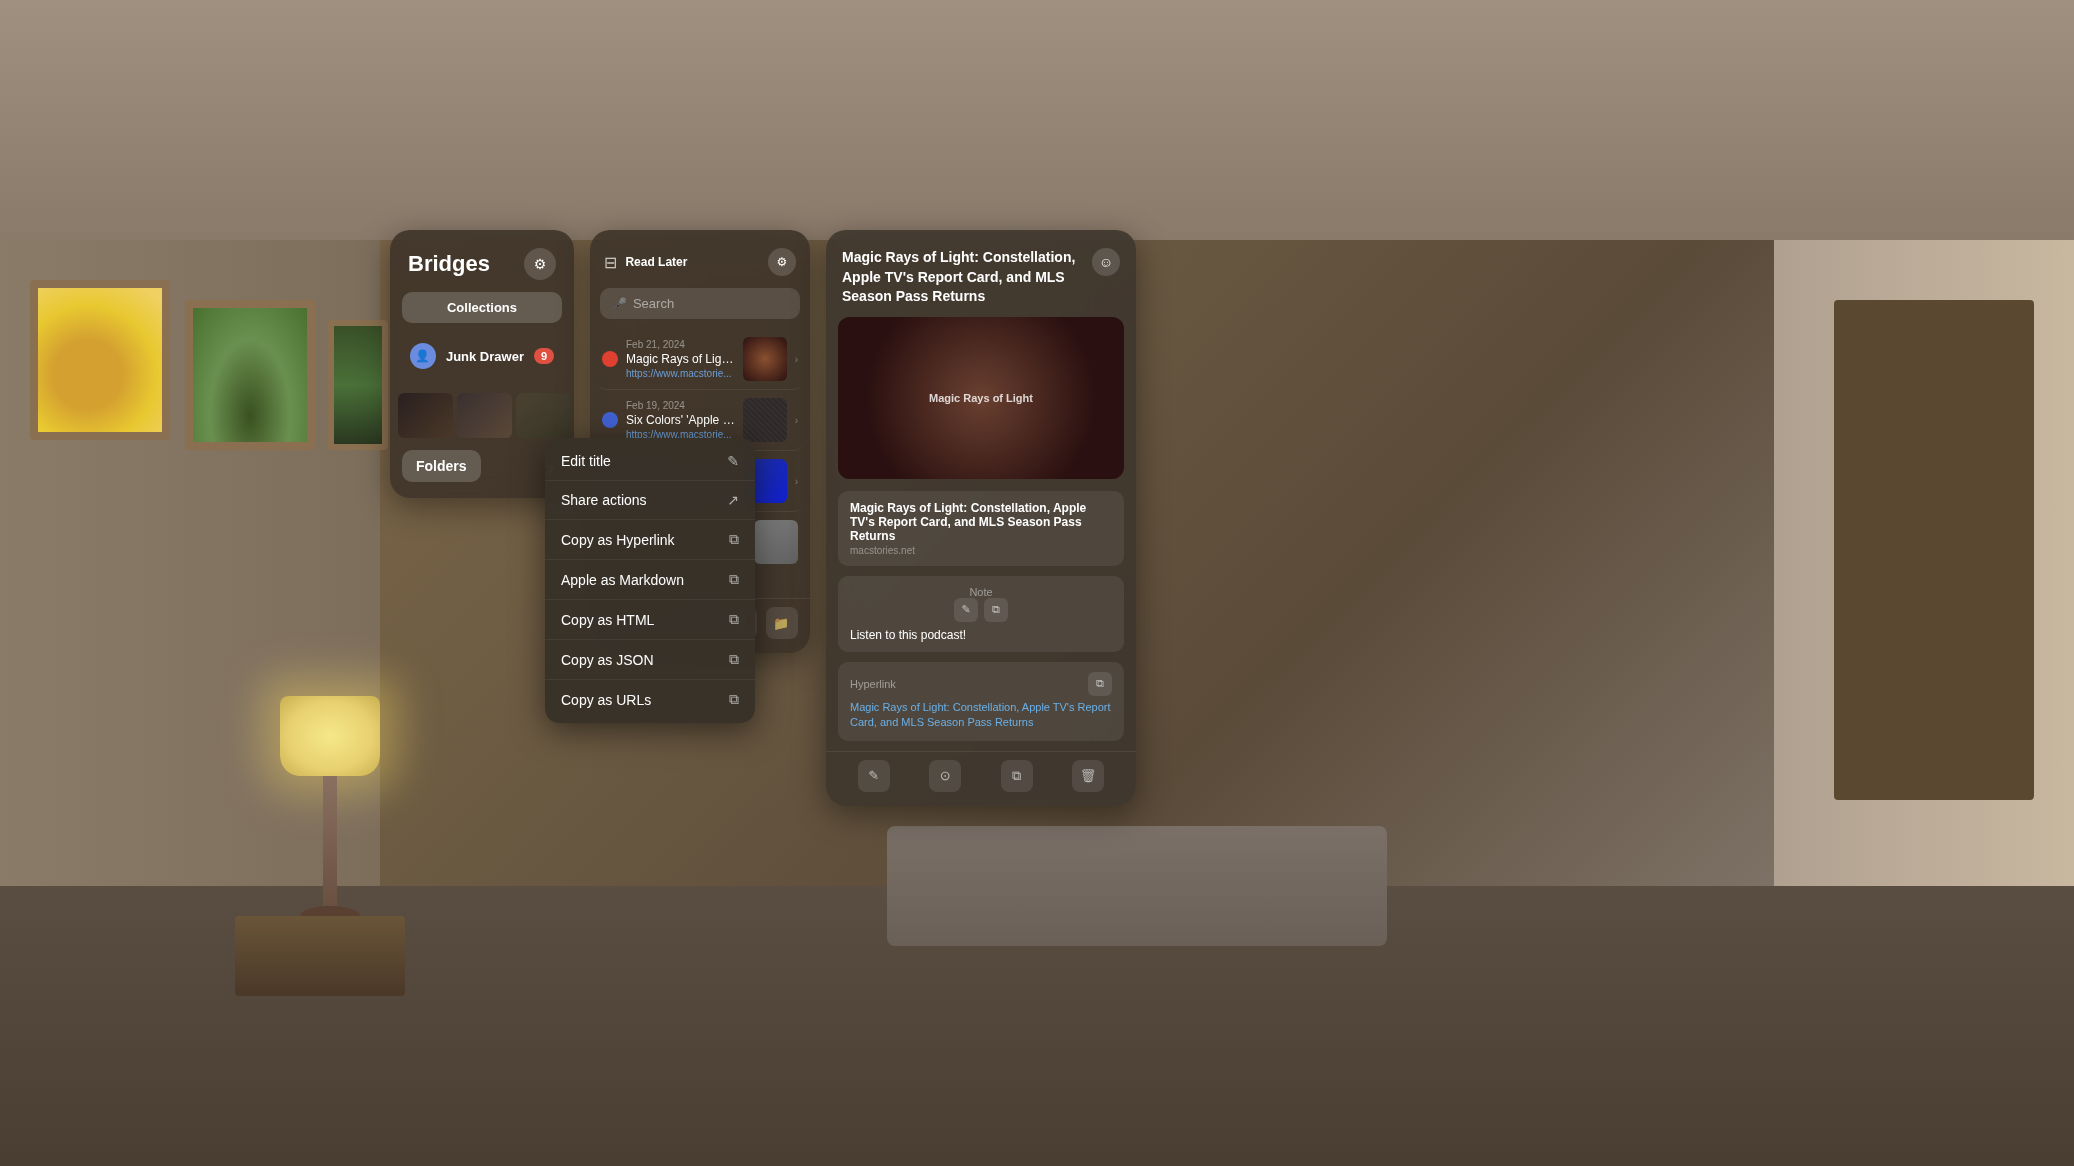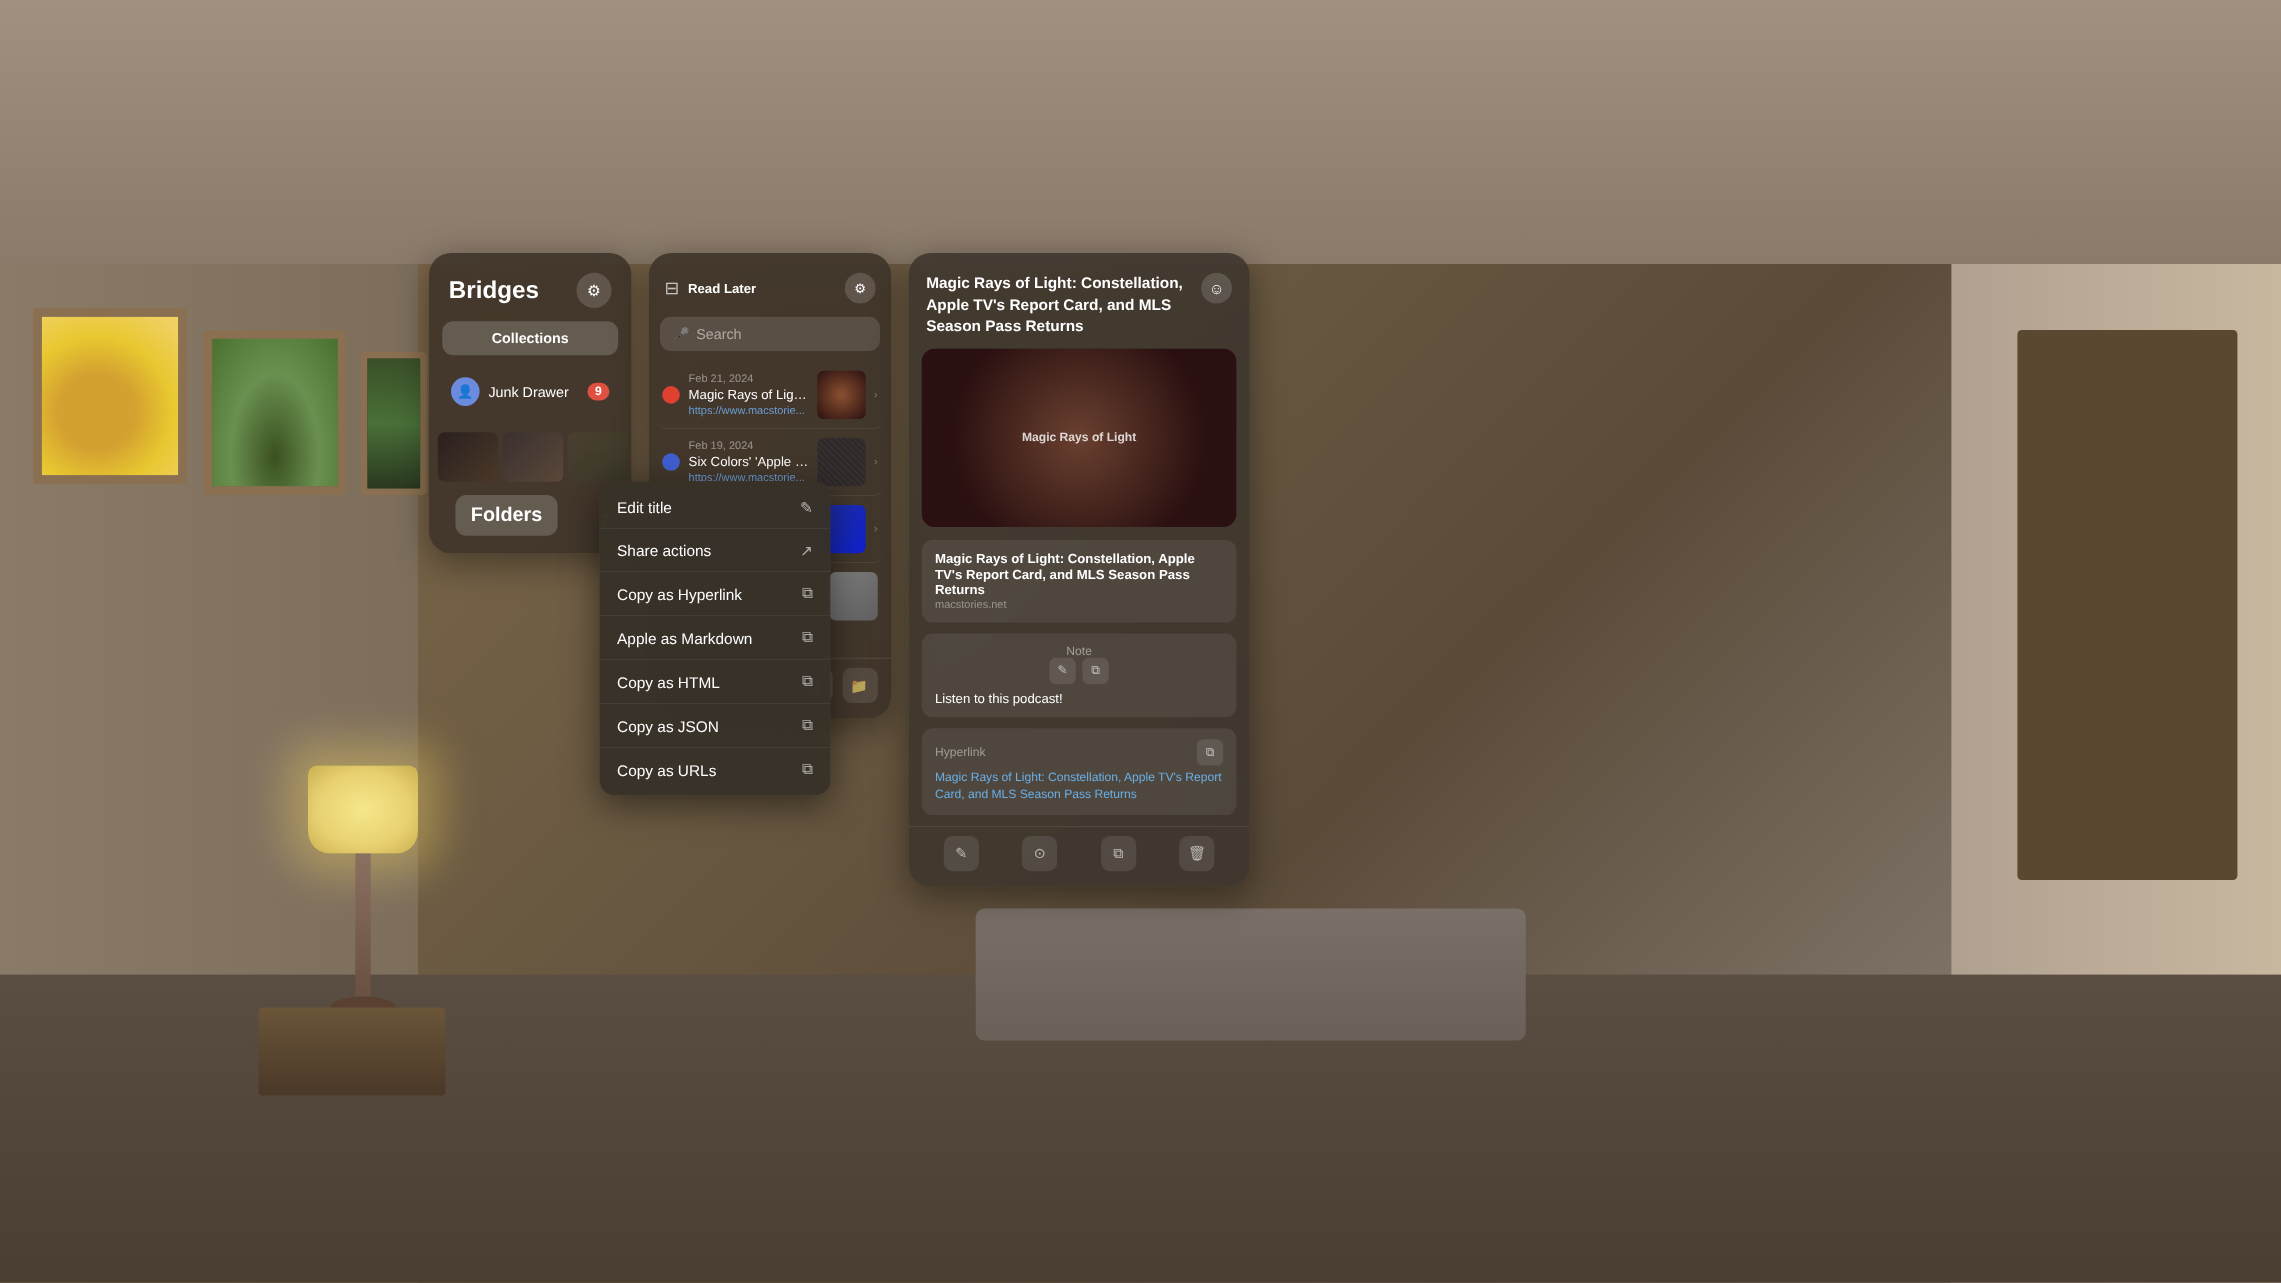--- a/index.html
+++ b/index.html
@@ -222,22 +222,23 @@
       width: 26px; height: 26px;
       border-radius: 50%;
       background: #6b8cde;
       display: flex; align-items: center; justify-content: center;
       font-size: 12px;
     }
 
     .junk-drawer-label {
       color: #fff;
       font-size: 13px;
-      font-weight: 400;
+      font-weight: 700;
       flex: 1;
+      text-align: center;
     }
 
     .junk-drawer-count {
       background: #e05040;
       color: #fff;
       font-size: 11px;
       font-weight: 700;
       padding: 2px 7px;
       border-radius: 10px;
     }
@@ -260,26 +261,26 @@
       background: linear-gradient(135deg, #2a2020, #4a3828);
     }
     .thumbnail-img-2 {
       background: linear-gradient(135deg, #3a3030, #5a4838);
     }
     .thumbnail-img-3 {
       background: linear-gradient(135deg, #4a4030, #3a3828);
     }
 
     .folders-btn {
-      margin: 0 12px 8px;
+      margin: 0 0 8px;
       background: rgba(255,255,255,0.18);
       border-radius: 10px;
       padding: 8px 14px;
       color: #fff;
-      font-size: 18px;
+      font-size: 14px;
       font-weight: 600;
       cursor: pointer;
       display: inline-block;
     }
 
     
     .context-menu {
       position: absolute;
       top: 258px;
       left: 370px;

